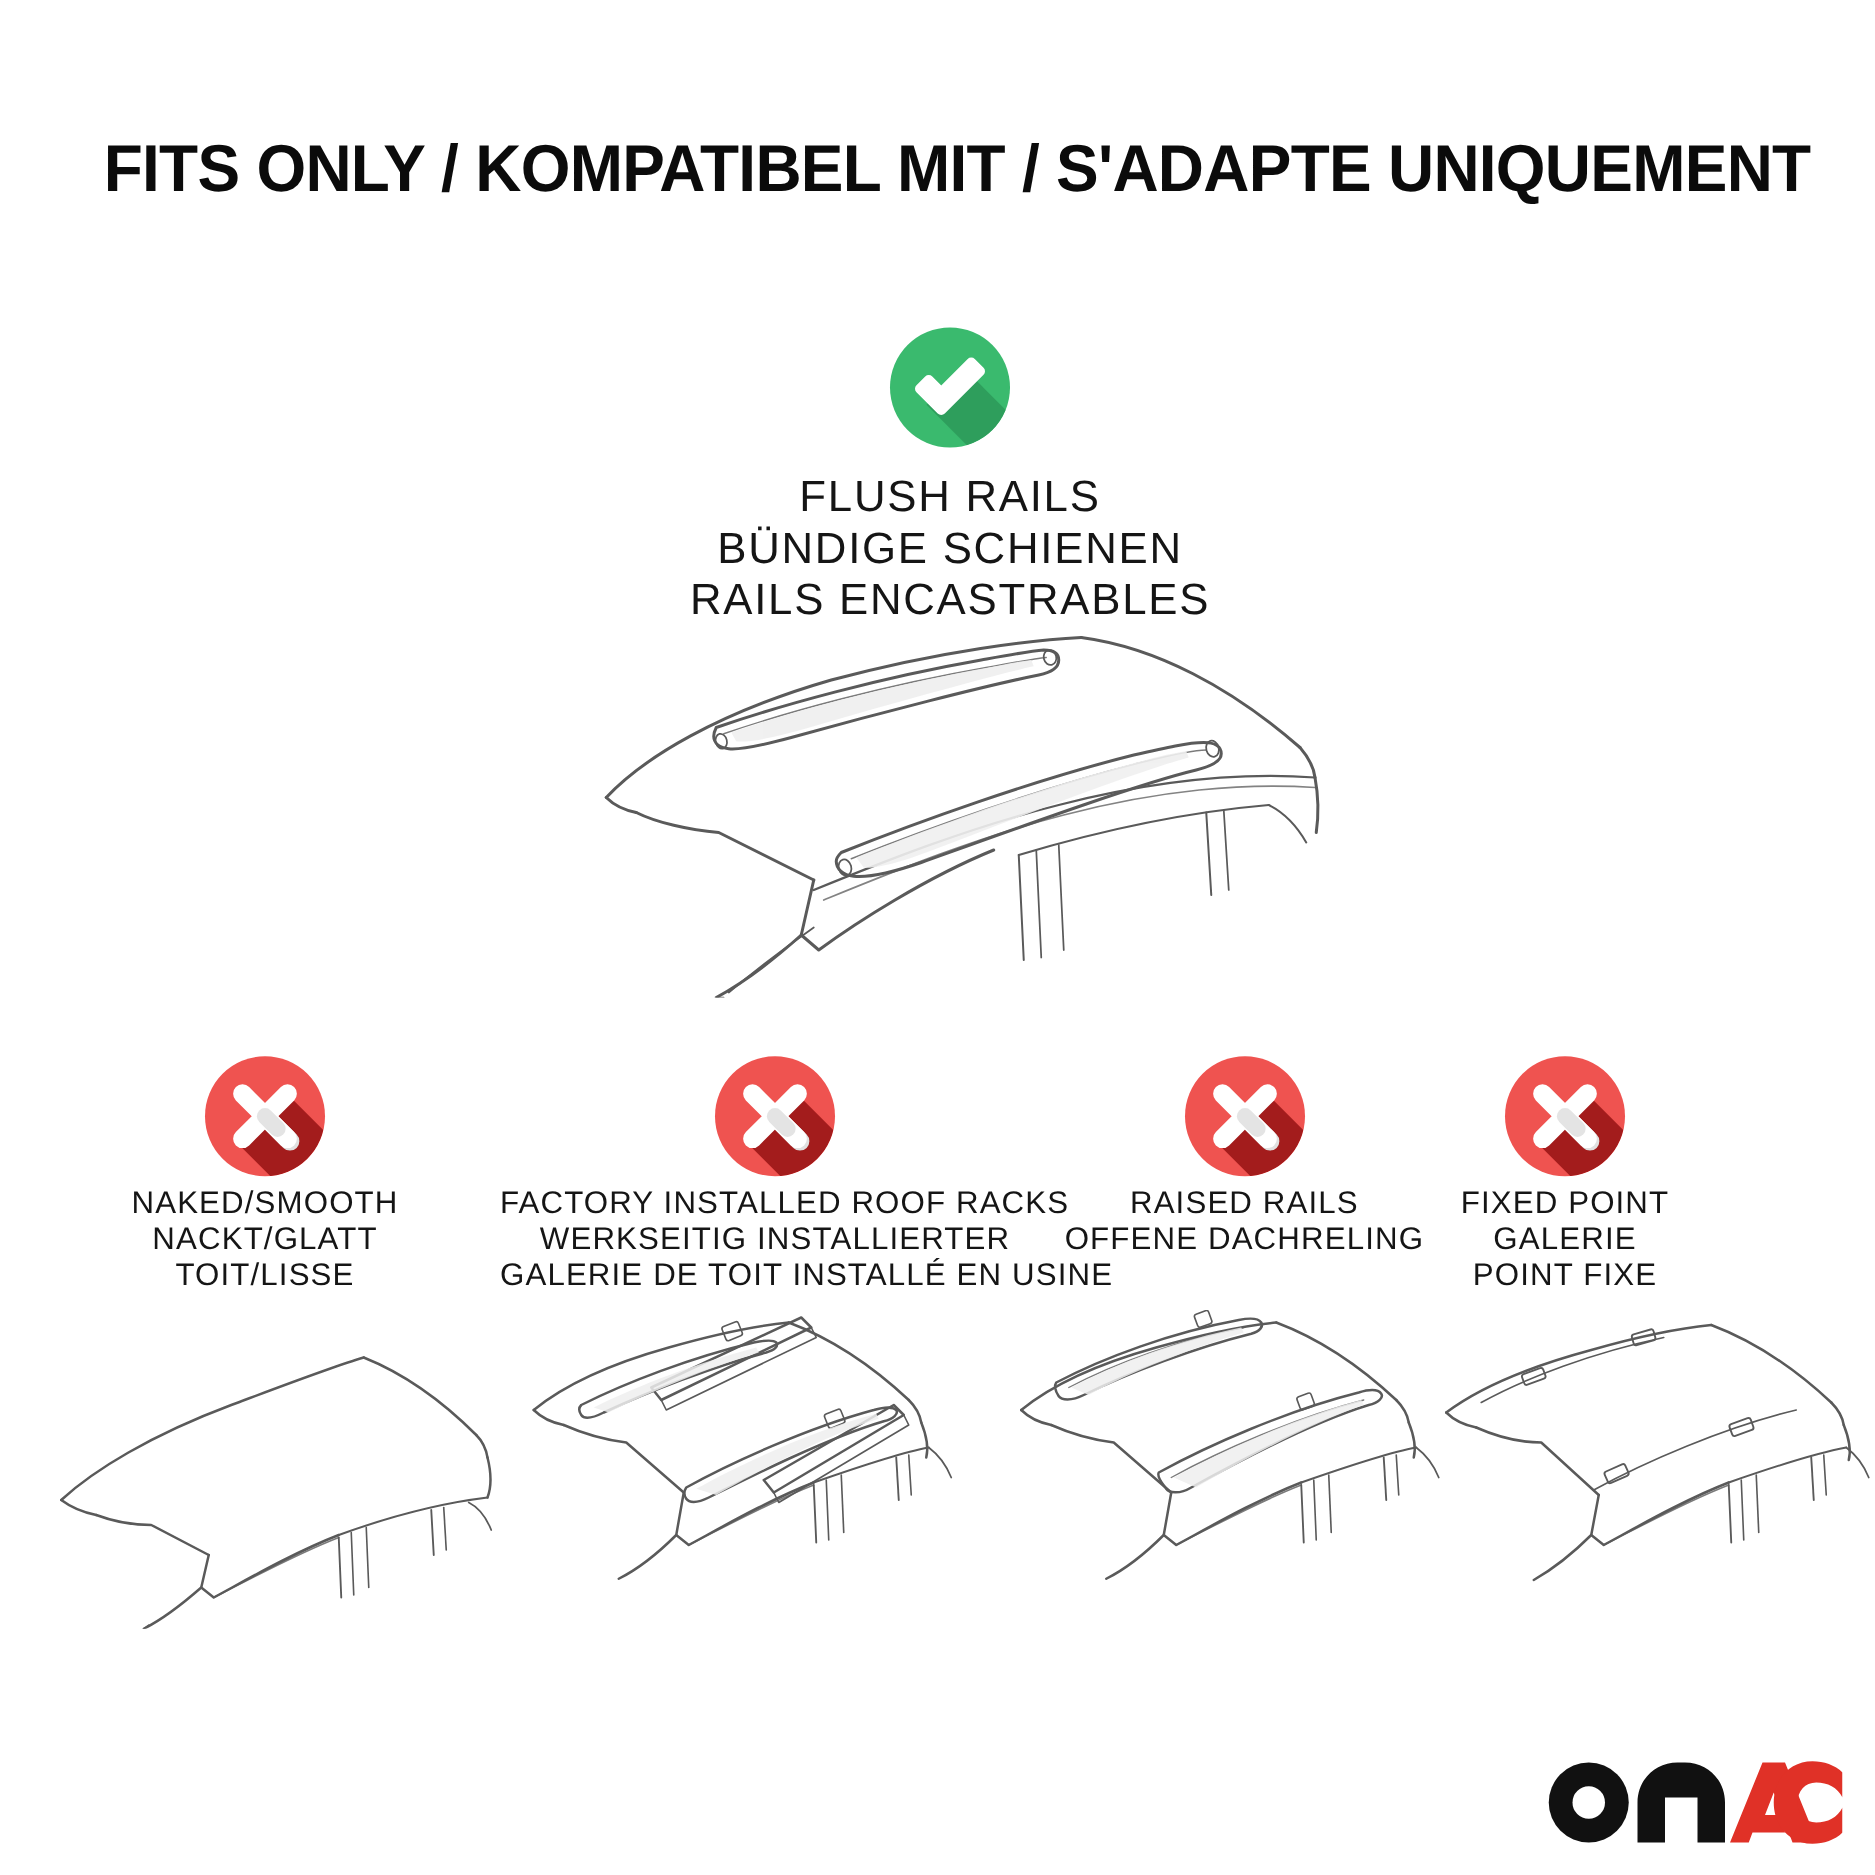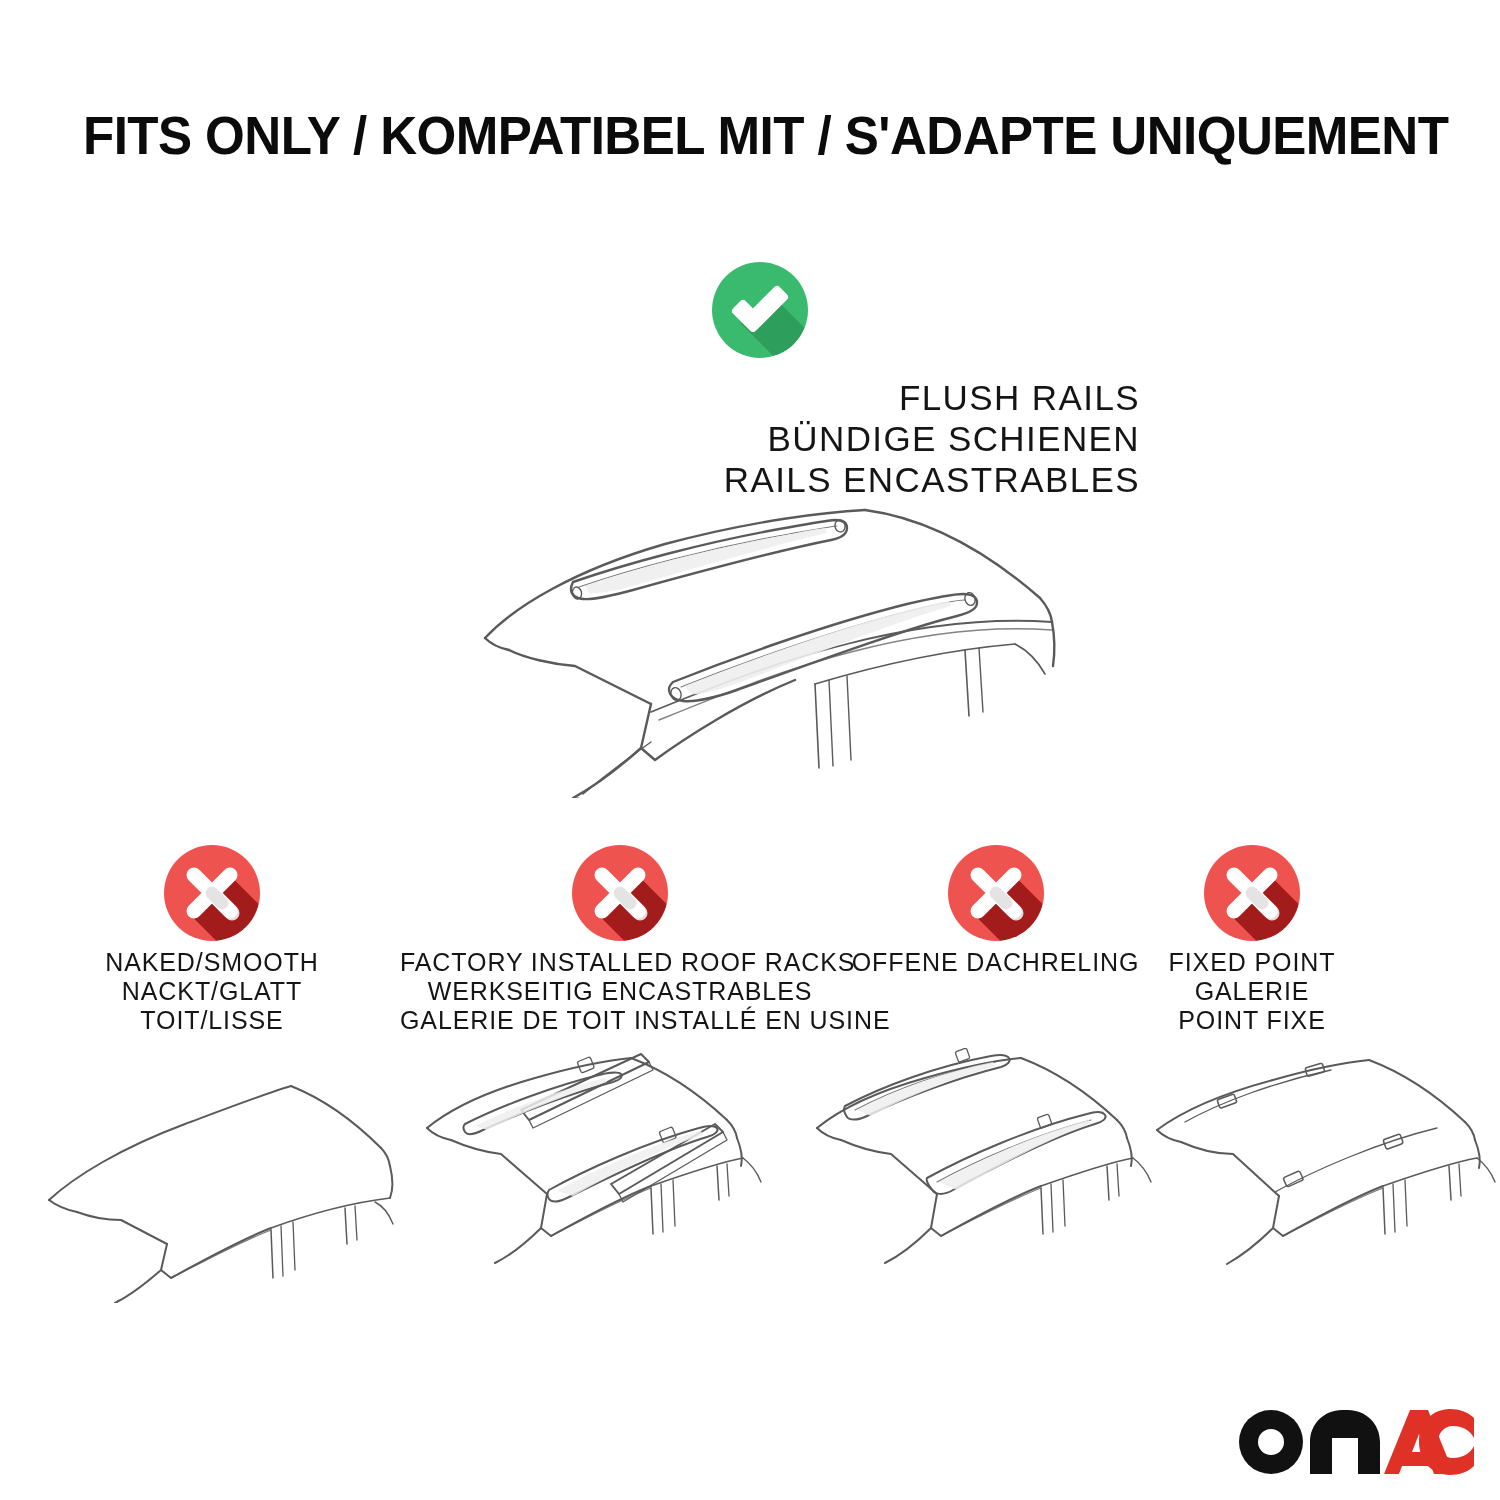--- a/index.html
+++ b/index.html
@@ -81,21 +81,21 @@
   .badge .glyph svg { display: block; }
 
   .ok-labels {
     margin-top: 19px;
     font-size: 35px;
     font-weight: 300;
     letter-spacing: 1.4px;
     line-height: 41px;
     color: #151515;
   }
-  .ok-labels div { white-space: nowrap; text-align: right; }
+  .ok-labels div { white-space: nowrap; }
 
   
   .hero-illustration {
     position: absolute;
     left: 455px;
     top: 498px;
     width: 610px;
     height: 300px;
   }
   .hero-illustration svg { display: block; width: 100%; height: 100%; }
@@ -286,41 +286,42 @@
             <svg viewBox="0 0 96 96" width="96" height="96" aria-hidden="true">
               <path d="M48 48 L68 68" stroke="#e0e0e0" stroke-width="15" stroke-linecap="round"></path>
               <path d="M30 30 L66 66 M66 30 L30 66" stroke="#ffffff" stroke-width="15" stroke-linecap="round"></path>
               <path d="M48 48 L58 58" stroke="#e0e0e0" stroke-width="13" stroke-linecap="round" opacity="0.85"></path>
             </svg>
           </div>
         </div>
       </div>
       <div class="no-labels">
         <div>FACTORY INSTALLED ROOF RACKS</div>
-        <div>WERKSEITIG ENCASTRABLES</div>
+        <div>WERKSEITIG INSTALLIERTER</div>
         <div>GALERIE DE TOIT INSTALLÉ EN USINE</div>
       </div>
     </div>
 
     <div class="no-col" style="left:838px; width:315px;">
       <div class="badge-holder">
         <div class="badge no">
           <div class="shadow-wrap">
             <div class="long-shadow"></div>
           </div>
           <div class="glyph">
             <svg viewBox="0 0 96 96" width="96" height="96" aria-hidden="true">
               <path d="M48 48 L68 68" stroke="#e0e0e0" stroke-width="15" stroke-linecap="round"></path>
               <path d="M30 30 L66 66 M66 30 L30 66" stroke="#ffffff" stroke-width="15" stroke-linecap="round"></path>
               <path d="M48 48 L58 58" stroke="#e0e0e0" stroke-width="13" stroke-linecap="round" opacity="0.85"></path>
             </svg>
           </div>
         </div>
       </div>
       <div class="no-labels">
+        <div>RAISED RAILS</div>
         <div>OFFENE DACHRELING</div>
       </div>
     </div>
 
     <div class="no-col" style="left:1102px; width:300px;">
       <div class="badge-holder">
         <div class="badge no">
           <div class="shadow-wrap">
             <div class="long-shadow"></div>
           </div>

